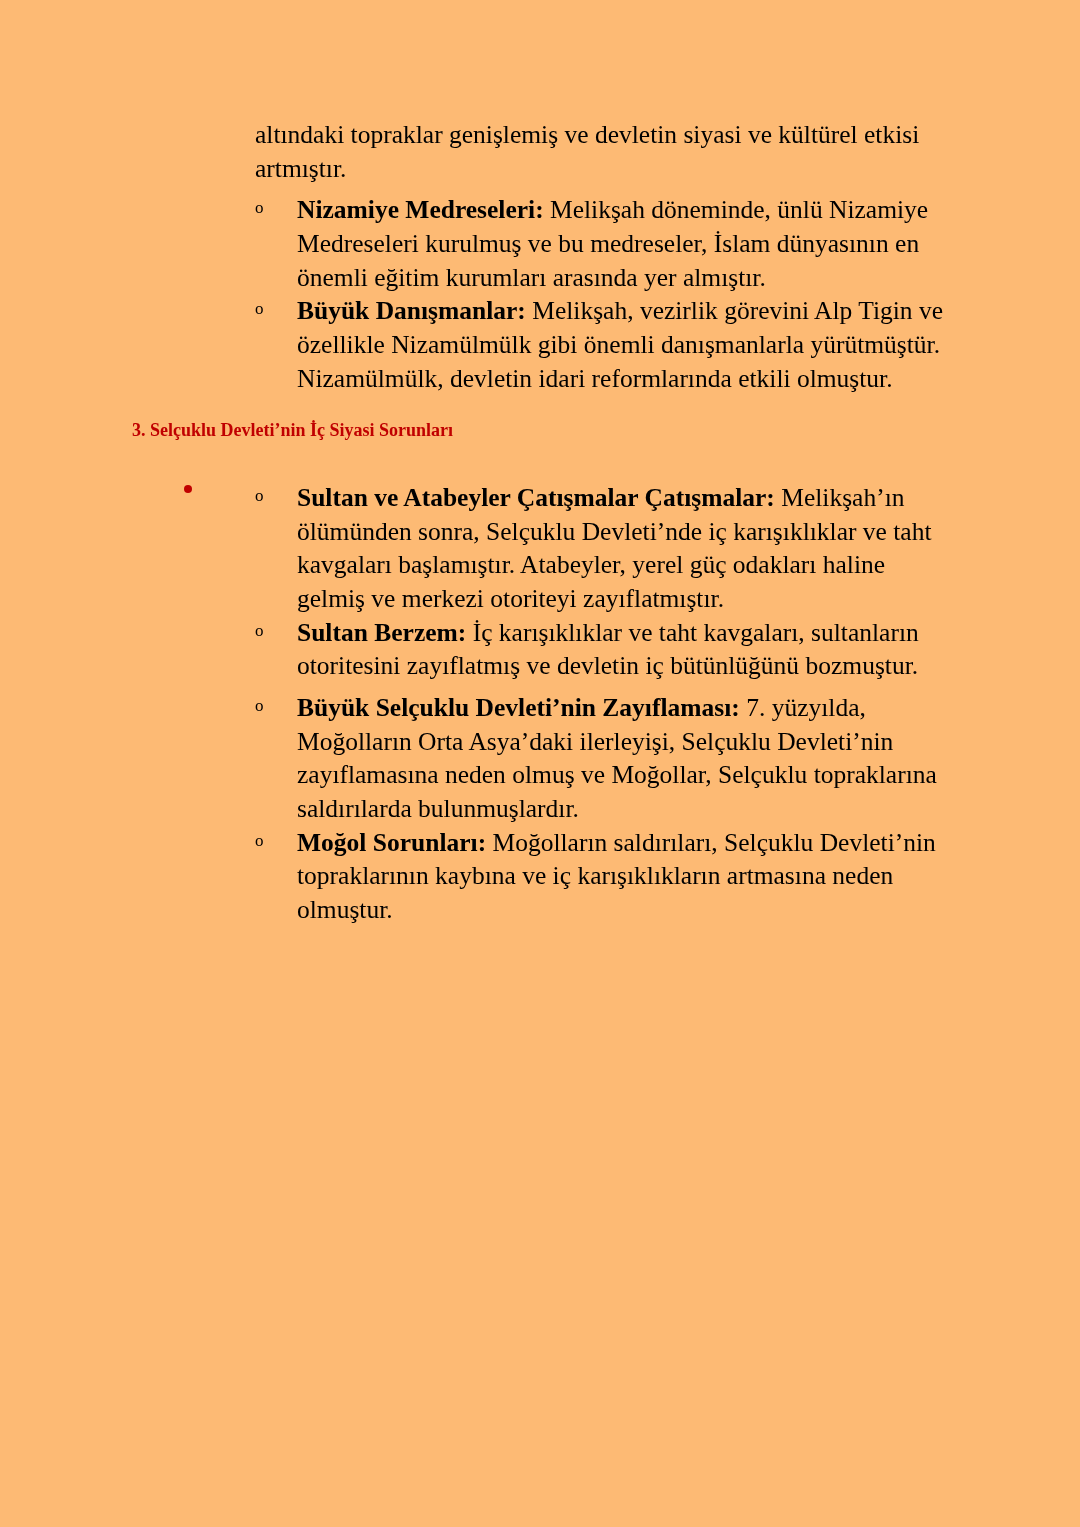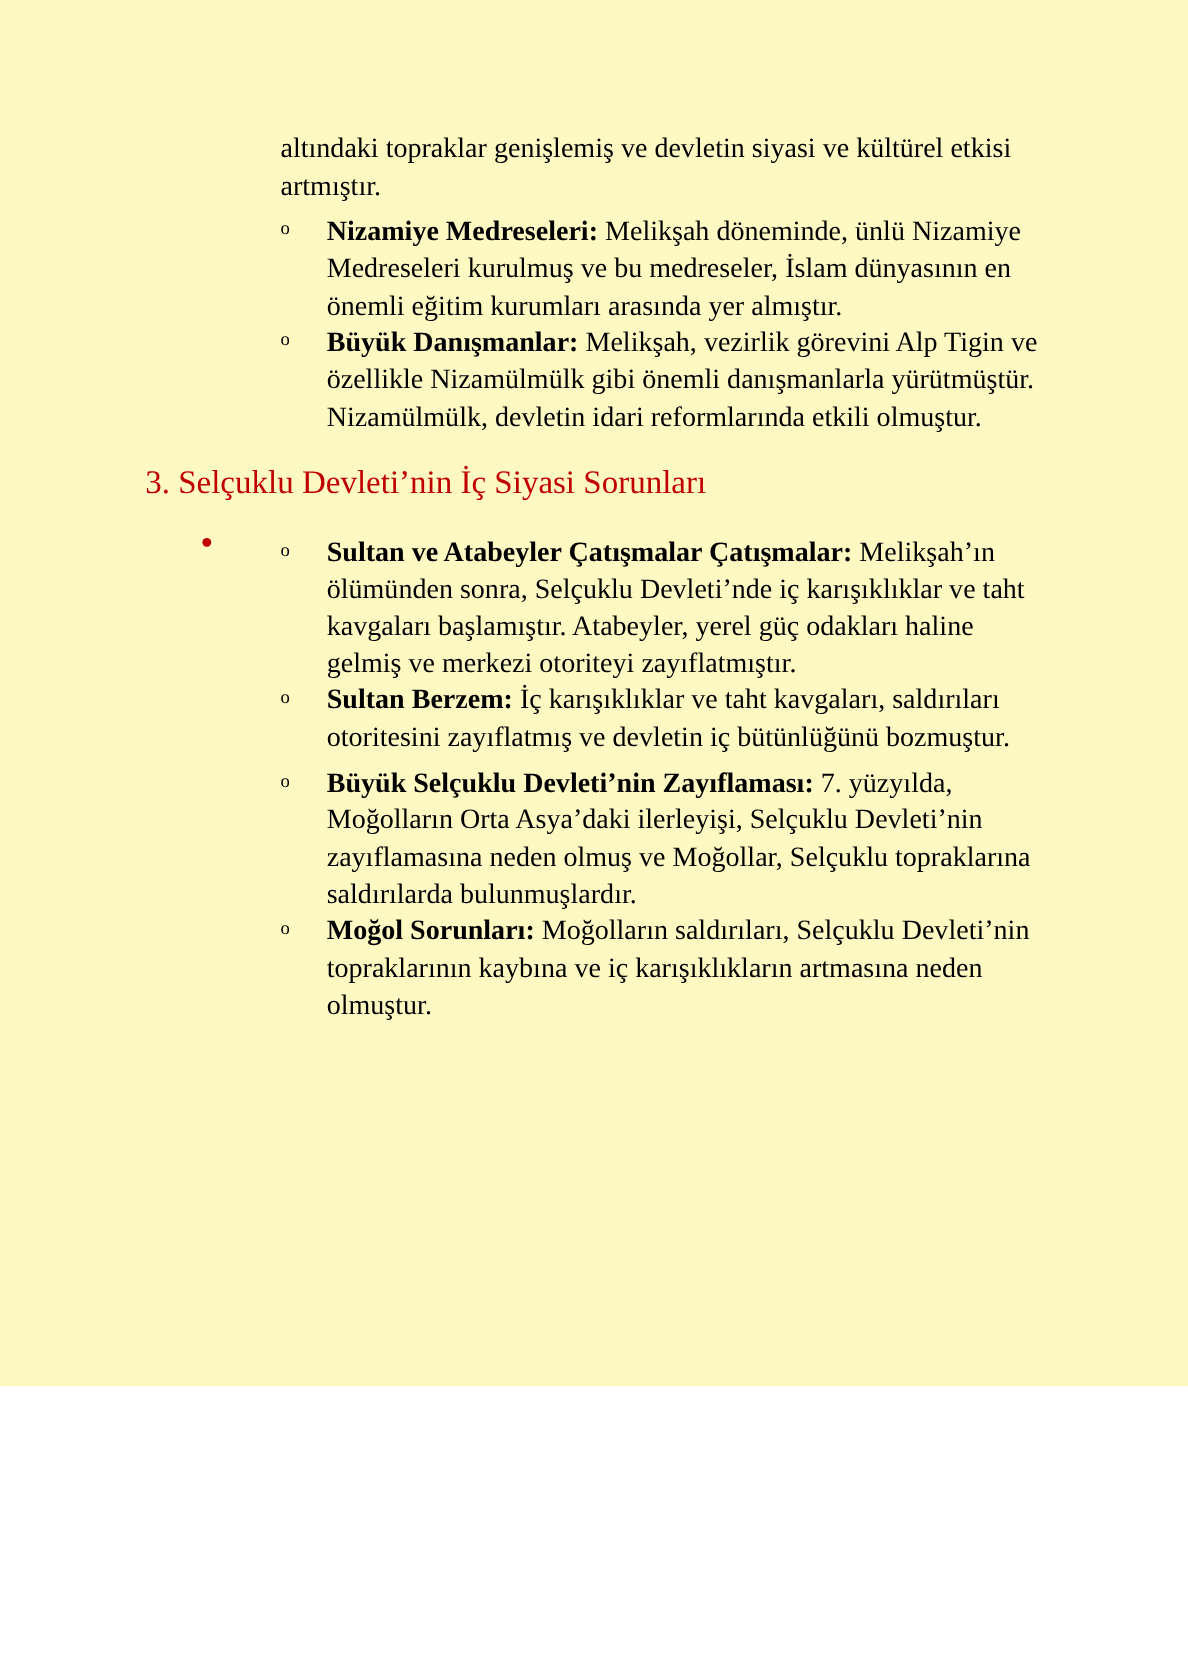--- a/index.html
+++ b/index.html
@@ -2,22 +2,22 @@
 <html lang="tr"><head>
 <meta charset="utf-8">
 <style>
   html, body {
     margin: 0;
     padding: 0;
     background: #ffffff;
   }
   .page {
     width: 1080px;
-    height: 1260px;
-    background: #fef9c3;
+    height: 1527px;
+    background: #fdba74;
     position: relative;
     font-family: "Liberation Serif", "DejaVu Serif", serif;
     color: #000000;
     box-sizing: border-box;
     padding: 118px 120px 0 130px;
     overflow: hidden;
   }
   .content {
     font-size: 25.5px;
     line-height: 1.32;
@@ -54,23 +54,23 @@
     position: absolute;
     left: 16px;
     top: 12px;
     width: 8px;
     height: 8px;
     border-radius: 50%;
     background: #C00000;
   }
   .heading {
     color: #C00000;
-    font-weight: normal;
-    font-size: 30px;
-    margin: 24px 0 18px 0;
+    font-weight: bold;
+    font-size: 18px;
+    margin: 24px 0 30px 0;
     padding-left: 2px;
   }
   .red-bold {
     color: #C00000;
     font-weight: bold;
   }
   .bold {
     font-weight: bold;
     font-family: Liberation Serif, serif;
   }
@@ -104,21 +104,21 @@
 
     <div class="gap-sm"></div>
 
     <div class="l2">
       <span class="marker">o</span>
       <span class="bold">Sultan ve Atabeyler Çatışmalar Çatışmalar:</span><span> Melikşah’ın ölümünden sonra, Selçuklu Devleti’nde iç karışıklıklar ve taht kavgaları başlamıştır. Atabeyler, yerel güç odakları haline gelmiş ve merkezi otoriteyi zayıflatmıştır.</span>
     </div>
 
     <div class="l2">
       <span class="marker">o</span>
-      <span class="bold">Sultan Berzem:</span><span> İç karışıklıklar ve taht kavgaları, saldırıları otoritesini zayıflatmış ve devletin iç bütünlüğünü bozmuştur.</span>
+      <span class="bold">Sultan Berzem:</span><span> İç karışıklıklar ve taht kavgaları, sultanların otoritesini zayıflatmış ve devletin iç bütünlüğünü bozmuştur.</span>
     </div>
 
 
     <div class="gap-sm"></div>
 
     <div class="l2">
       <span class="marker">o</span>
       <span class="bold">Büyük Selçuklu Devleti’nin Zayıflaması:</span><span> 7. yüzyılda, Moğolların Orta Asya’daki ilerleyişi, Selçuklu Devleti’nin zayıflamasına neden olmuş ve Moğollar, Selçuklu topraklarına saldırılarda bulunmuşlardır.</span>
     </div>
 

